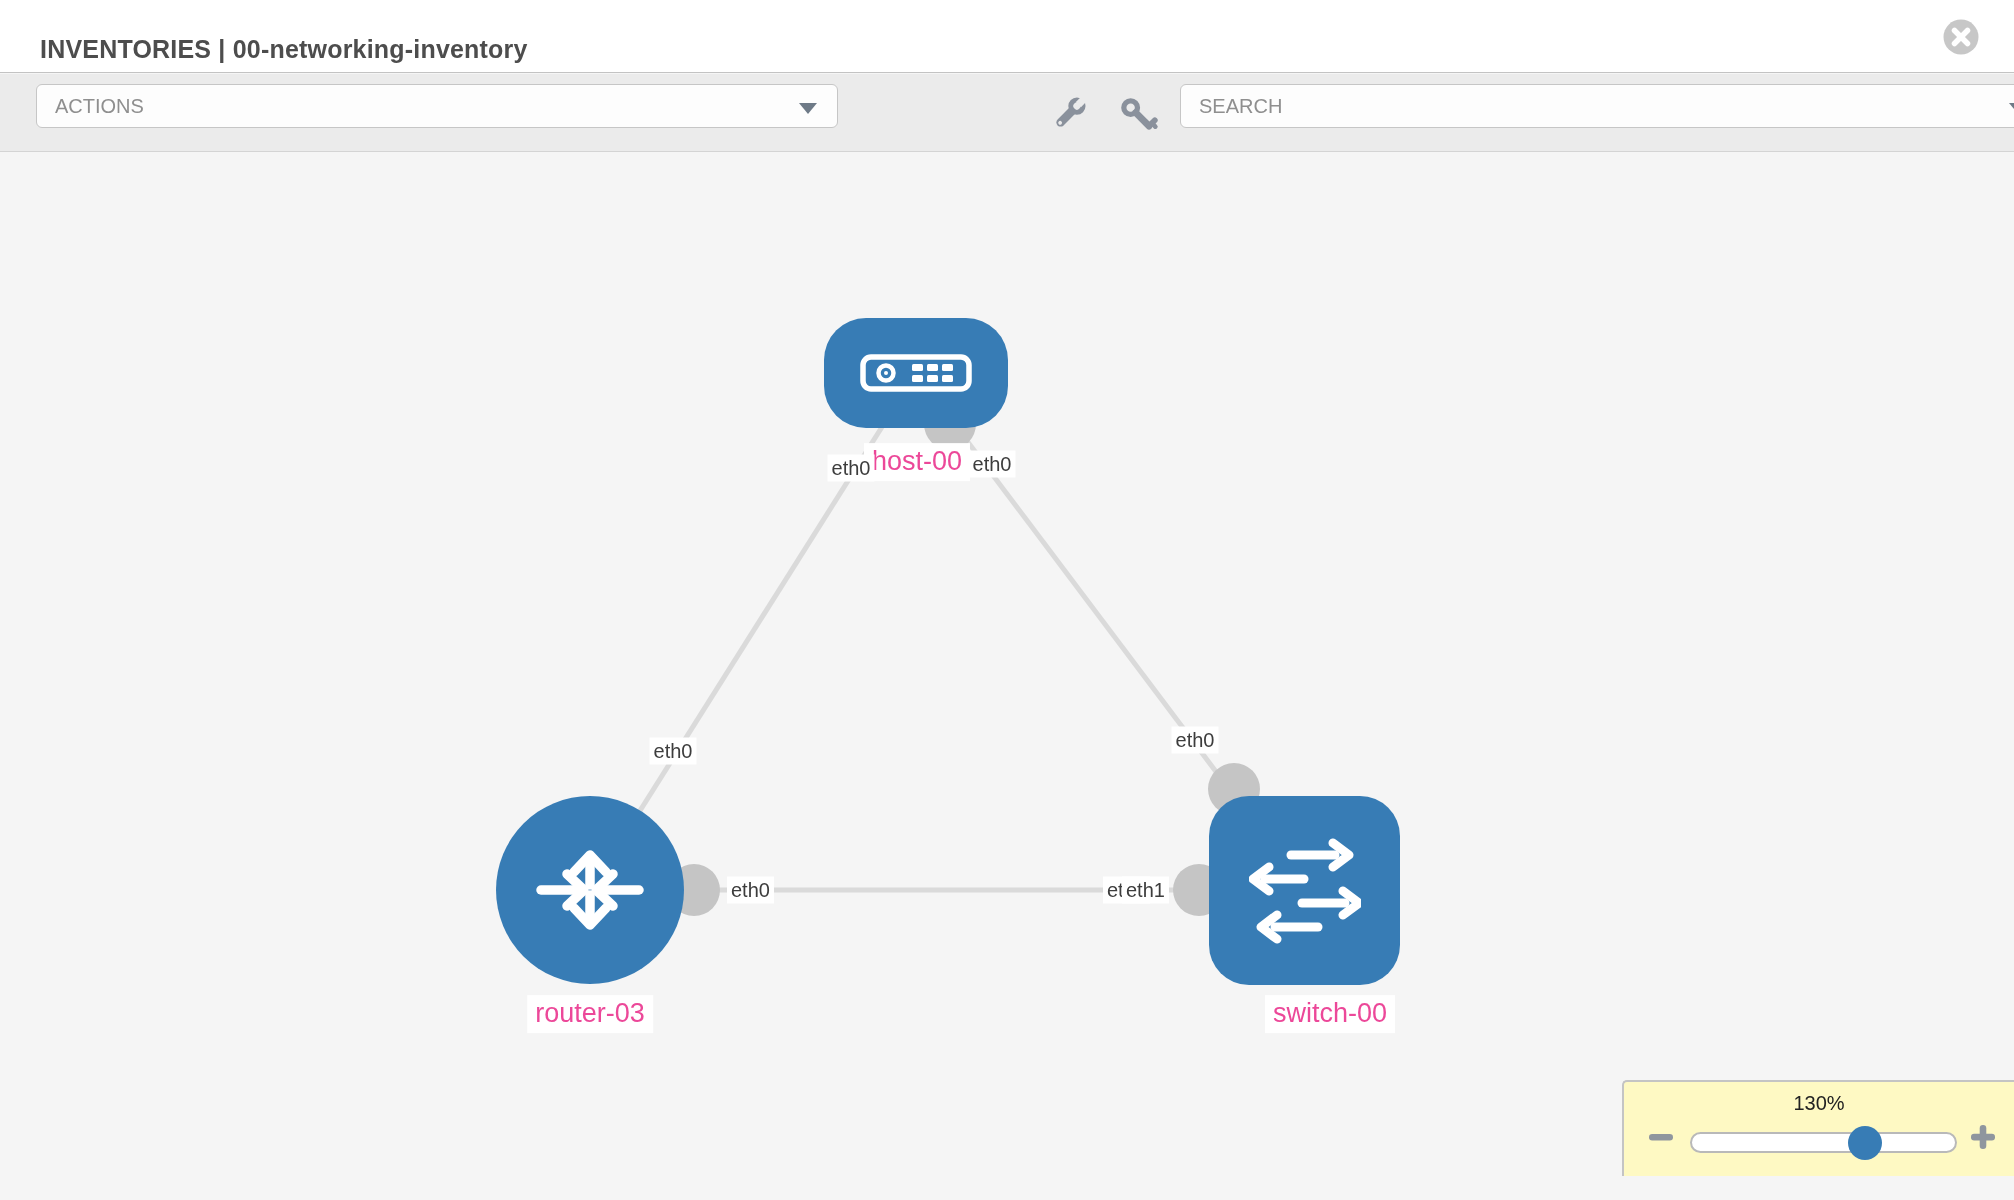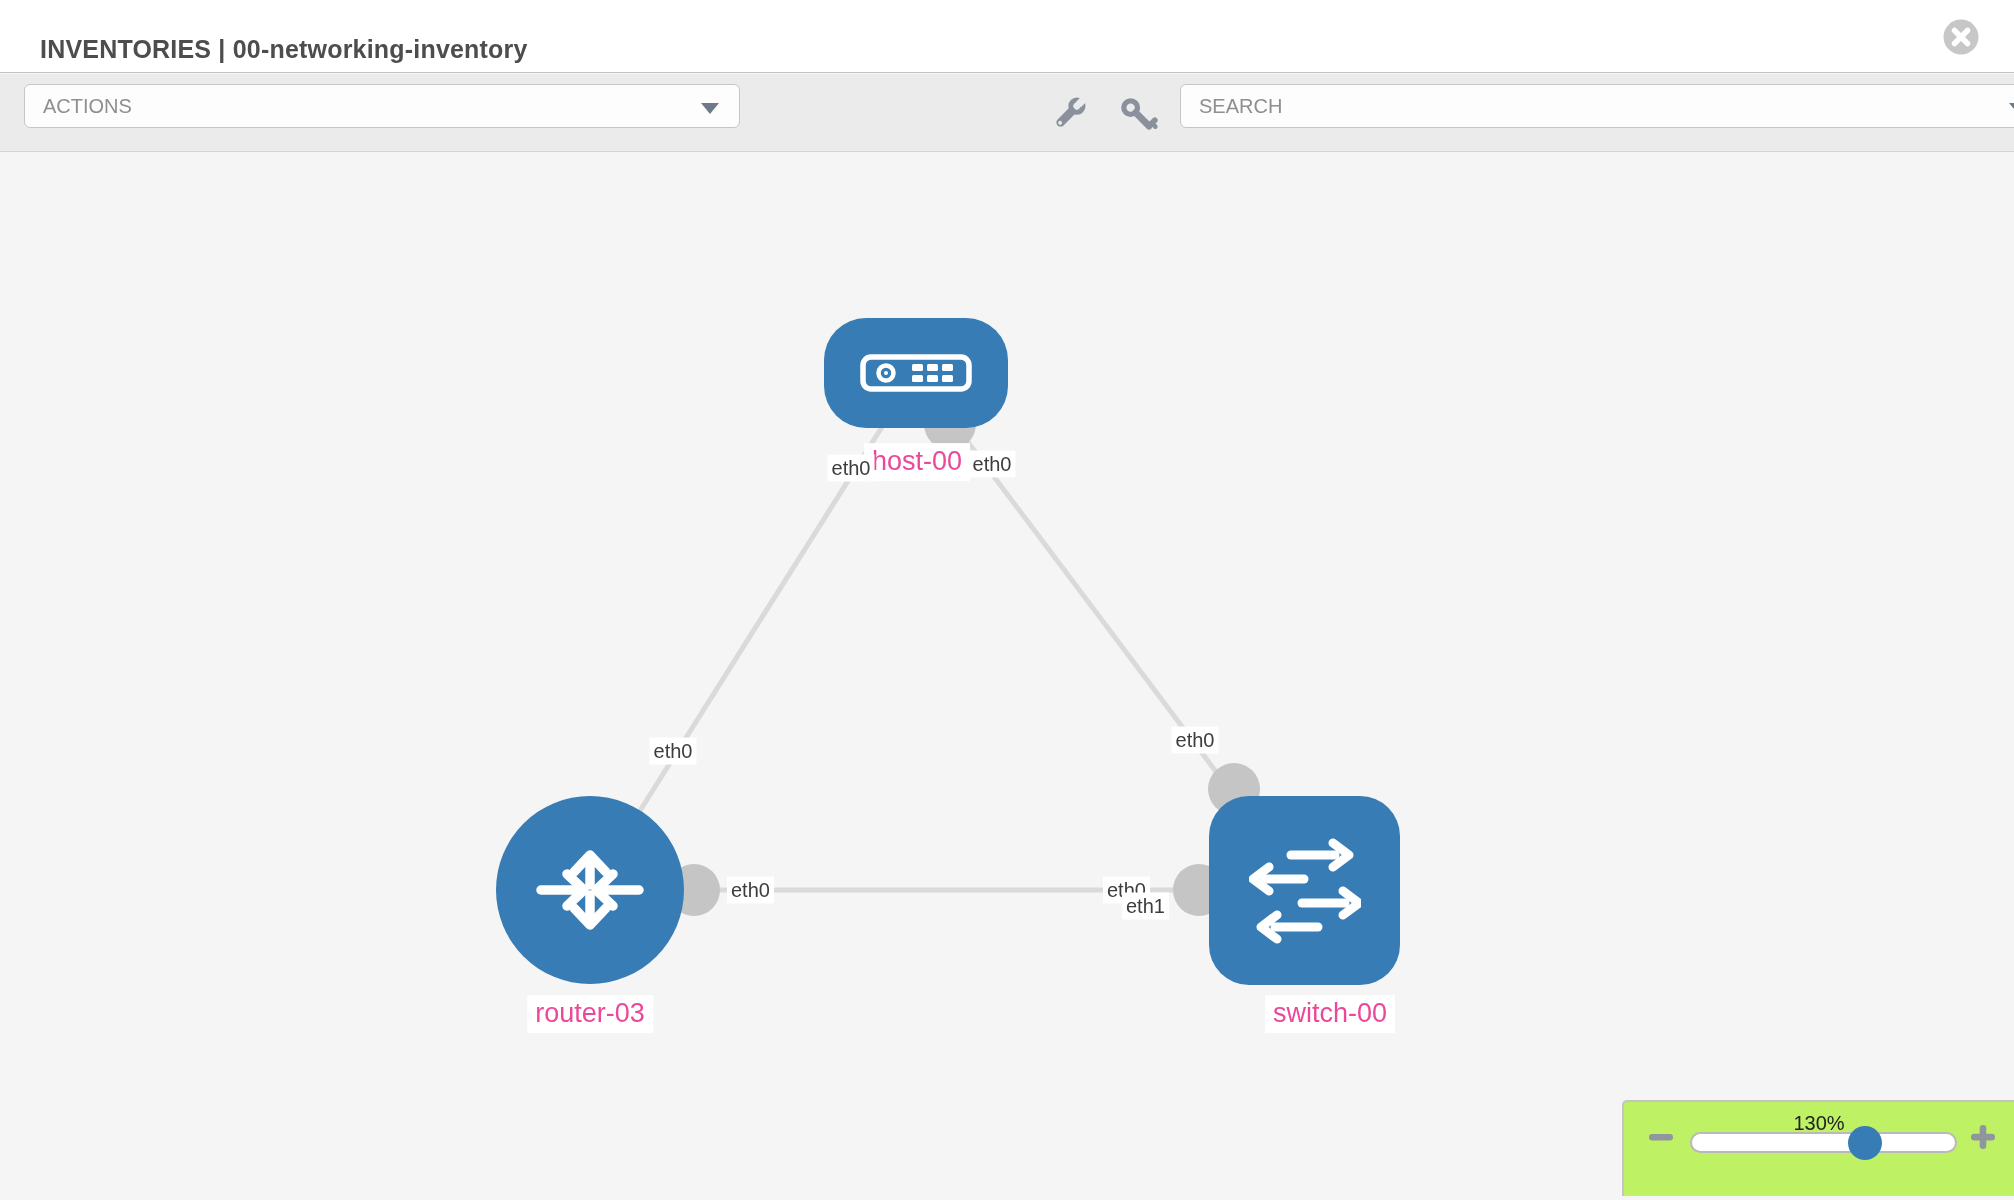--- a/index.html
+++ b/index.html
@@ -33,22 +33,22 @@
             border:1px solid #c6c6c6; border-radius:6px; color:#8f8f8f; font-size:20px;
             line-height:42px; padding-left:18px; cursor:pointer; }
   .caret { position:absolute; right:20px; top:18px; width:0; height:0;
            border-left:9px solid transparent; border-right:9px solid transparent;
            border-top:11px solid #6e7a87; }
   .toolbtn { position:absolute; top:20px; width:42px; height:42px; border:none;
              background:transparent; cursor:pointer; padding:0; }
 
   
   #zoomPanel { position:absolute; left:1622px; top:1080px; width:392px; height:96px;
-               background:#bef264; border-left:2px solid #c4c4c4; border-top:2px solid #c4c4c4;
-               border-top-left-radius:5px; z-index:30;margin-top:20px; }
+               background:#fef9c3; border-left:2px solid #c4c4c4; border-top:2px solid #c4c4c4;
+               border-top-left-radius:5px; z-index:30; }
   #zoomVal { width:100%; text-align:center; margin-top:10px; font-size:20px; color:#222222; }
   #zoomMinus,#zoomPlus { position:absolute; top:1120px; width:34px; height:34px; border:none;
                background:transparent; cursor:pointer; padding:0; z-index:31; }
   #zoomTrack { position:absolute; left:1690px; top:1132px; width:267px; height:21px;
                background:#ffffff; border:2px solid #b9b9b9; border-radius:11px;
                cursor:pointer; z-index:31; }
   #zoomThumb { position:absolute; left:156px; top:-8px; width:34px; height:34px;
                border-radius:50%; background:#377cb5; cursor:grab; }
 </style>
 </head>
@@ -113,37 +113,37 @@
     <div class="lbl node-lbl" style="left:917px;  top:462px;">host-00</div>
     <div class="lbl node-lbl" style="left:590px;  top:1014px;">router-03</div>
     <div class="lbl node-lbl" style="left:1304px; top:1014px;margin-left:26px;">switch-00</div>
 
     <div class="lbl" style="left:851px;  top:468px;">eth0</div>
     <div class="lbl" style="left:992px;  top:464px;">eth0</div>
     <div class="lbl" style="left:673px;  top:751px;">eth0</div>
     <div class="lbl" style="left:1195px; top:740px;">eth0</div>
     <div class="lbl anch" style="left:727px; top:890px;">eth0</div>
     <div class="lbl anch" style="left:1103px; top:890px; z-index:5;">eth0</div>
-    <div class="lbl anch" style="left:1122px; top:890px; z-index:6;margin-top:16px;">eth1</div>
+    <div class="lbl anch" style="left:1122px; top:890px; z-index:6;">eth1</div>
   </div>
 
   <div id="hdr">
     <span class="title">INVENTORIES | 00-networking-inventory</span>
     <button id="closeBtn">
       <svg width="36" height="36" viewBox="0 0 36 36">
         <circle cx="18" cy="18" r="17.5" fill="#c7c7c7"></circle>
         <line x1="11.5" y1="11.5" x2="24.5" y2="24.5" stroke="#ffffff" stroke-width="5.5" stroke-linecap="round"></line>
         <line x1="24.5" y1="11.5" x2="11.5" y2="24.5" stroke="#ffffff" stroke-width="5.5" stroke-linecap="round"></line>
       </svg>
     </button>
   </div>
 
   <div id="tbar">
 
-    <div class="selbox" style="left:24px; width:716px;">
+    <div class="selbox" style="left:36px; width:802px;">
       <span>ACTIONS</span>
       <span class="caret"></span>
     </div>
 
     <button class="toolbtn" style="left:1047px;">
       <svg width="42" height="42" viewBox="0 0 40 40">
         <g transform="rotate(45 20 20)">
           <circle cx="20" cy="8" r="8.2" fill="#8a919c"></circle>
           <rect x="16" y="10" width="8" height="24" rx="4" fill="#8a919c"></rect>
           <rect x="16.6" y="-2.5" width="6.8" height="8.5" fill="#ebebeb"></rect>

